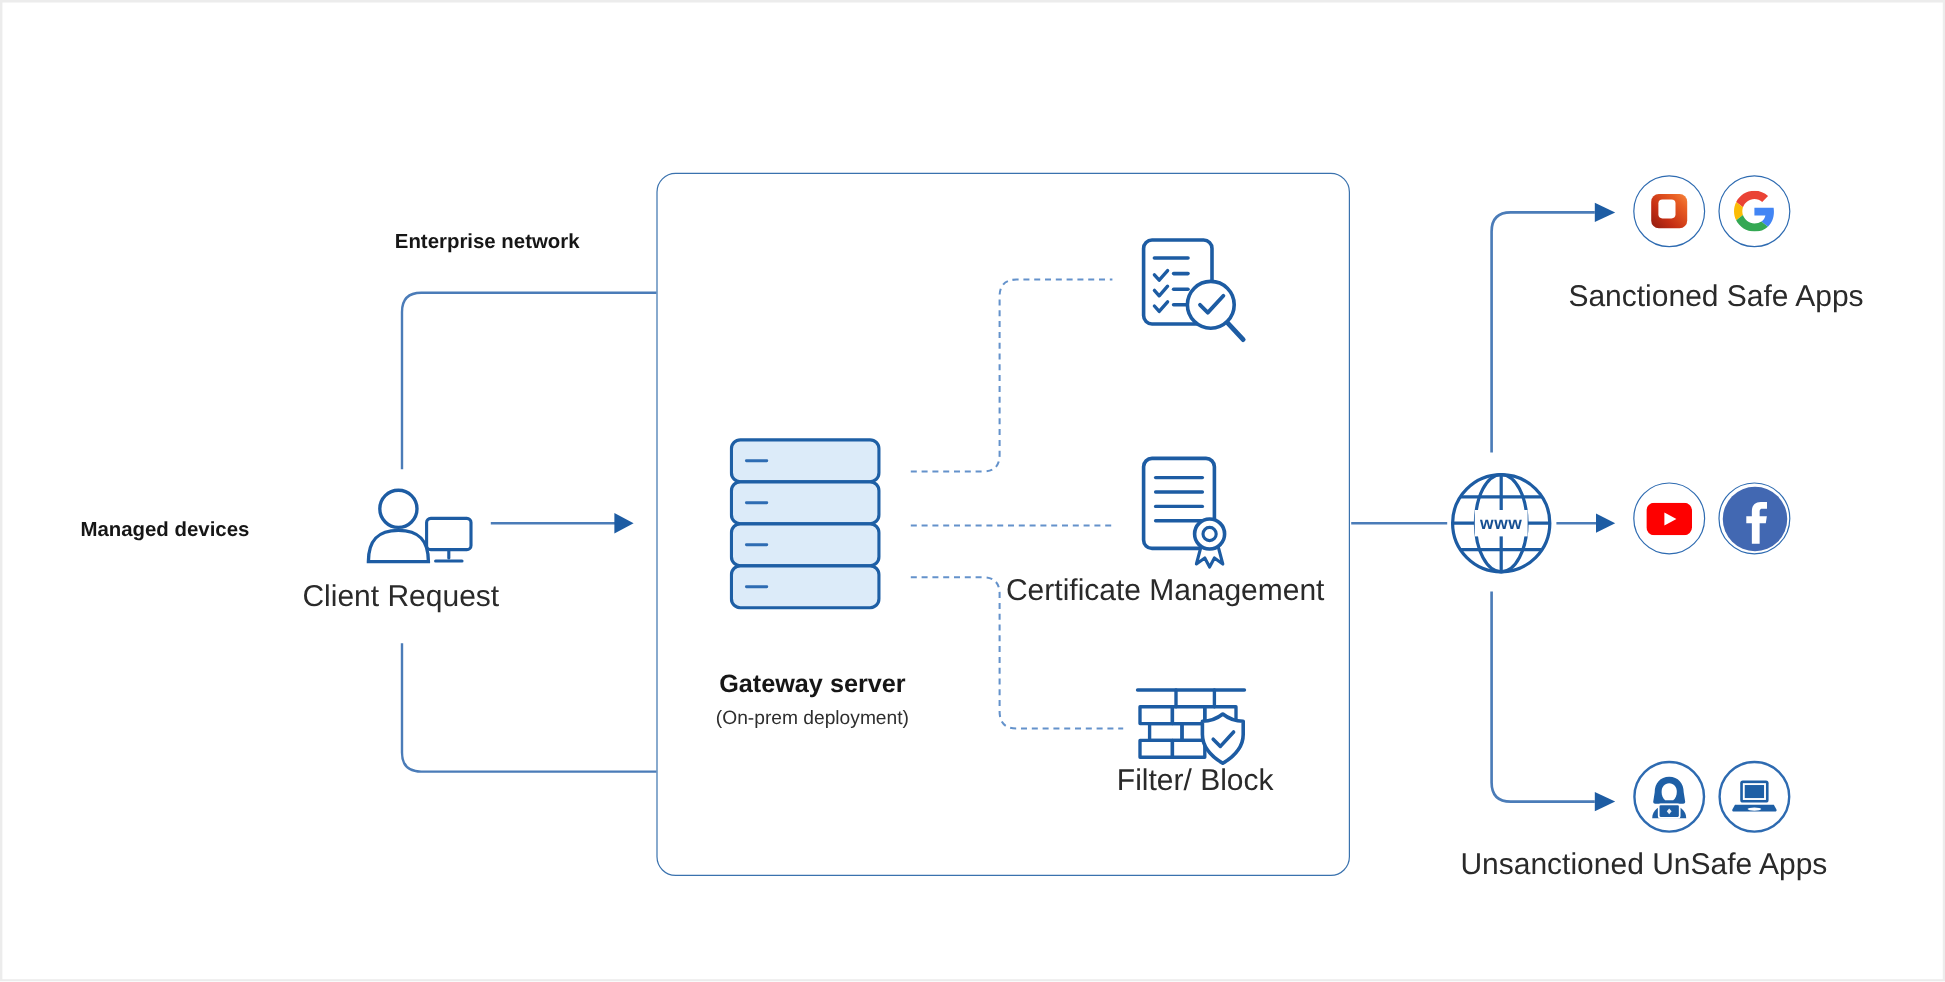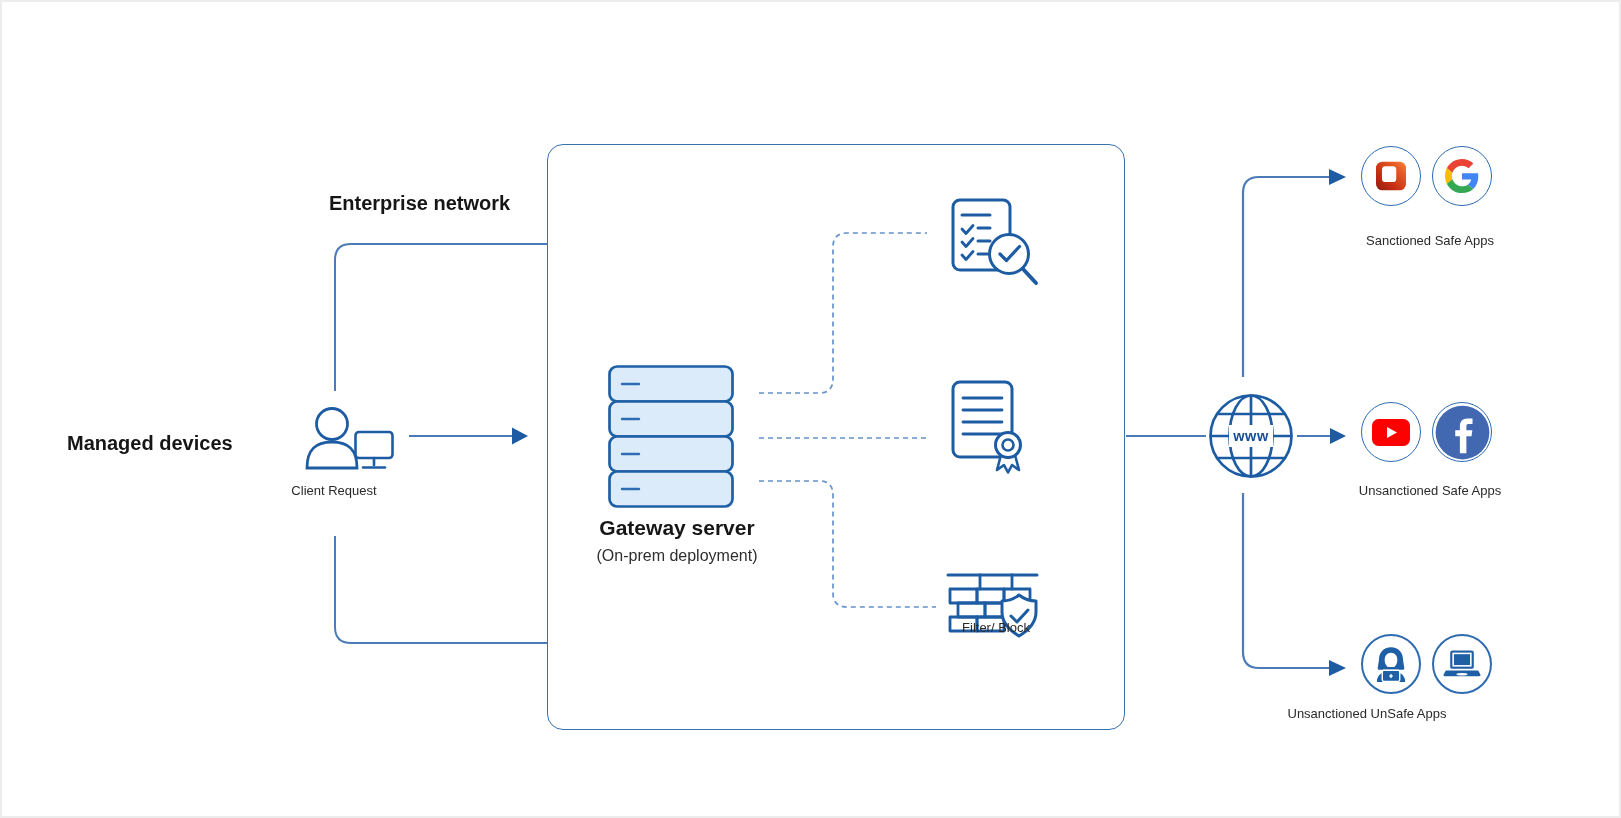--- a/index.html
+++ b/index.html
@@ -3,29 +3,29 @@
 <meta charset="utf-8">
 <style>
   html,body{margin:0;padding:0;background:#fff;}
   .canvas{
     position:relative;width:1621px;height:818px;background:#ffffff;
     font-family:"Liberation Sans","DejaVu Sans",sans-serif;
     box-shadow:inset 0 0 0 2px #ececec;overflow:hidden;
   }
   .abs{position:absolute;}
   .wires{position:absolute;left:0;top:0;width:1621px;height:818px;}
-  .lbl{position:absolute;color:#2a2a2a;font-size:13px;white-space:nowrap;}
-  .lbl.bold{font-weight:700;color:#161616;font-size:20px;}
+  .lbl{position:absolute;color:#2a2a2a;font-size:25px;white-space:nowrap;}
+  .lbl.bold{font-weight:700;color:#161616;font-size:17px;}
   .center{text-align:center;}
   .gateway-box{
     position:absolute;left:547px;top:144px;width:578px;height:586px;
     border:1.6px solid #3a72ae;border-radius:16px;box-sizing:border-box;background:transparent;
   }
   .gateway-caption{position:absolute;left:546px;top:516px;width:262px;text-align:center;}
-  .gateway-caption .t{font-weight:700;font-size:21px;color:#161616;}
+  .gateway-caption .t{font-weight:700;font-size:21px;color:#161616;margin-top:43px;}
   .gateway-caption .s{font-size:16px;color:#2e2e2e;margin-top:7px;}
   .app-circle{
     position:absolute;width:60px;height:60px;border:1.7px solid #2e6bb1;border-radius:50%;
     background:#fff;display:flex;align-items:center;justify-content:center;box-sizing:border-box;
   }
   .app-circle.thick{border-width:2.3px;}
 </style>
 </head>
 <body>
 
@@ -117,38 +117,39 @@
       <rect x="7" y="4" width="59" height="75" rx="7"></rect>
       <path d="M17,20 H56" fill="none" stroke-width="2.8"></path>
       <path d="M17,32 H56" fill="none" stroke-width="2.8"></path>
       <path d="M17,44 H56" fill="none" stroke-width="2.8"></path>
       <path d="M17,56 H56" fill="none" stroke-width="2.8"></path>
       <path d="M55,77 L51,92 L58,87 L62,94.5 L66,87 L73,92 L69,77 Z" stroke-width="2.6"></path>
       <circle cx="62" cy="67" r="12.5"></circle>
       <circle cx="62" cy="67" r="5.5" stroke-width="2.6"></circle>
     </g>
   </svg>
+  <div class="lbl center" style="left:821px;top:478px;width:300px;">Certificate Management</div>
 
   <svg class="abs" style="left:946px;top:570px;" width="96" height="68" viewBox="0 0 96 68">
     <g stroke="#1d5ca3" fill="none" stroke-width="2.8" stroke-linecap="round" stroke-linejoin="round">
       <path d="M2,5 H91" stroke-width="3"></path>
       <path d="M34,5 V19"></path>
         <path d="M66,5 V19"></path>
       <rect x="4" y="19" width="27" height="14"></rect>
         <rect x="31" y="19" width="27" height="14"></rect>
         <rect x="58" y="19" width="26" height="14"></rect>
       <rect x="12" y="33" width="27" height="14"></rect>
         <rect x="39" y="33" width="27" height="14"></rect>
       <rect x="4" y="47" width="27" height="14"></rect>
         <rect x="31" y="47" width="27" height="14"></rect>
     </g>
     <path d="M73,25 c5,4 12,6 17,6 v11 c0,12 -9.5,19.5 -17,24 c-7.5,-4.5 -17,-12 -17,-24 v-11 c5,0 12,-2 17,-6 z" fill="#fff" stroke="#1d5ca3" stroke-width="3" stroke-linejoin="round"></path>
     <path d="M65,46 l6,6 11,-12" fill="none" stroke="#1d5ca3" stroke-width="3" stroke-linecap="round" stroke-linejoin="round"></path>
   </svg>
-  <div class="lbl center" style="left:846px;top:620px;width:300px;">Filter/ Block</div>
+  <div class="lbl center" style="left:846px;top:636px;width:300px;">Filter/ Block</div>
 
   <svg class="abs" style="left:1206px;top:391px;" width="90" height="90" viewBox="0 0 90 90">
     <g stroke="#1d5ca3" fill="none" stroke-width="2.7">
       <circle cx="45" cy="45" r="40.5"></circle>
       <ellipse cx="45" cy="45" rx="21.5" ry="40.5"></ellipse>
       <path d="M45,4.5 V85.5"></path>
       <path d="M11,23 H79"></path>
       <path d="M11,67 H79"></path>
       <path d="M4.5,45 H85.5"></path>
     </g>
@@ -185,21 +186,20 @@
       <rect x="0" y="0" width="38" height="27" rx="6.5" fill="#fe0000"></rect>
       <polygon points="15,8 15,19 25,13.5" fill="#fff"></polygon>
     </svg>
   </div>
   <div class="app-circle" style="left:1432px;top:402px;">
     <svg width="55" height="55" viewBox="0 0 44 44">
       <circle cx="22" cy="22" r="21.5" fill="#4268b2"></circle>
       <path fill="#fff" d="M30,15.2h-3.4c-0.9,0-1.5,0.65-1.5,1.65v3.35h4.8l-0.7,4.7h-4.1V38.5h-5.2V24.9h-3.7v-4.7h3.7v-3.4 c0-3.8,2.3-6.1,5.9-6.1H30z"></path>
     </svg>
   </div>
-  <div class="lbl center" style="left:1280px;top:483px;width:300px;">Unsanctioned Safe Apps</div>
 
   <div class="app-circle thick" style="left:1361px;top:634px;">
     <svg width="40" height="40" viewBox="0 0 48 48">
       <path d="M24,4 C15,4 9.5,10.5 9.5,19.5 L8,29 C8,30 8.8,31 10,31 H38 C39.2,31 40,30 40,29 L38.5,19.5 C38.5,10.5 33,4 24,4 Z" fill="#1e5fa5"></path>
       <path d="M24,10.5 c-4.6,0 -7.6,3.5 -7.6,8.6 c0,3.4 1.3,6.3 3.6,8.4 h8 c2.3,-2.1 3.6,-5 3.6,-8.4 c0,-5.1 -3,-8.6 -7.6,-8.6 z" fill="#fff"></path>
       <path d="M7,45.5 c0,-8.5 7,-13 17,-13 c10,0 17,4.5 17,13 z" fill="#1e5fa5"></path>
       <rect x="13.5" y="31.5" width="21" height="13.5" rx="2" fill="#1e5fa5" stroke="#fff" stroke-width="1.7"></rect>
       <path d="M24,35.8 l2.4,2.6 -2.4,3 -2.4,-3 z" fill="#fff" opacity="0.9"></path>
     </svg>
   </div>

